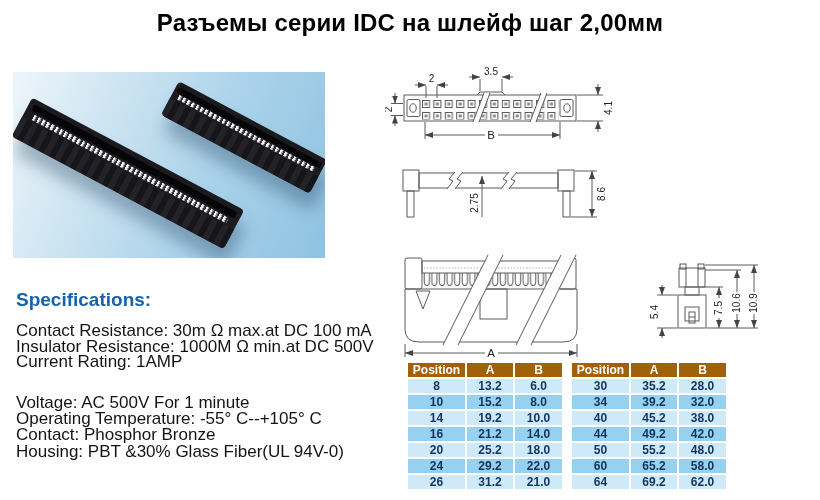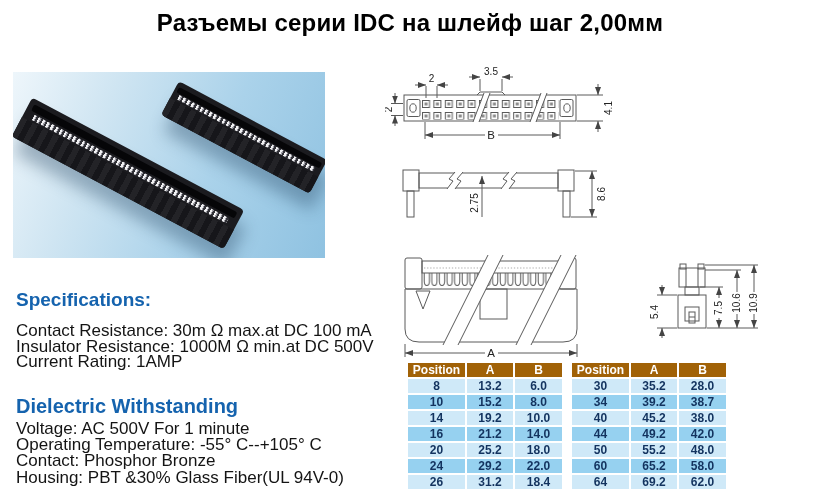--- a/index.html
+++ b/index.html
@@ -234,21 +234,20 @@
   </svg>
 
   <div class="blk" style="top:289px">
     <div class="blue-heading h1">Specifications:</div>
     <div class="ln-txt">Contact Resistance: 30m Ω max.at DC 100 mA</div>
     <div class="ln-txt">Insulator Resistance: 1000M Ω min.at DC 500V</div>
     <div class="ln-txt">Current Rating: 1AMP</div>
   </div>
 
   <div class="blk blk2" style="top:395px">
-    <div class="blue-heading h2">Dielectric Withstanding</div>
     <div class="ln-txt">Voltage: AC 500V For 1 minute</div>
     <div class="ln-txt">Operating Temperature: -55°  C--+105°  C</div>
     <div class="ln-txt">Contact: Phosphor Bronze</div>
     <div class="ln-txt">Housing: PBT &amp;30% Glass Fiber(UL 94V-0)</div>
   </div>
 
   <table class="spec-table t1">
       <thead>
         <tr>
           <th>Position</th>
@@ -283,42 +282,42 @@
           <td>18.0</td>
         </tr>
         <tr>
           <td>24</td>
           <td>29.2</td>
           <td>22.0</td>
         </tr>
         <tr>
           <td>26</td>
           <td>31.2</td>
-          <td>18.4</td>
+          <td>21.0</td>
         </tr>
       </tbody>
     </table>
   <table class="spec-table t2">
       <thead>
         <tr>
           <th>Position</th>
           <th>A</th>
           <th>B</th>
         </tr>
       </thead>
       <tbody>
         <tr>
           <td>30</td>
           <td>35.2</td>
           <td>28.0</td>
         </tr>
         <tr>
           <td>34</td>
           <td>39.2</td>
-          <td>38.7</td>
+          <td>32.0</td>
         </tr>
         <tr>
           <td>40</td>
           <td>45.2</td>
           <td>38.0</td>
         </tr>
         <tr>
           <td>44</td>
           <td>49.2</td>
           <td>42.0</td>

